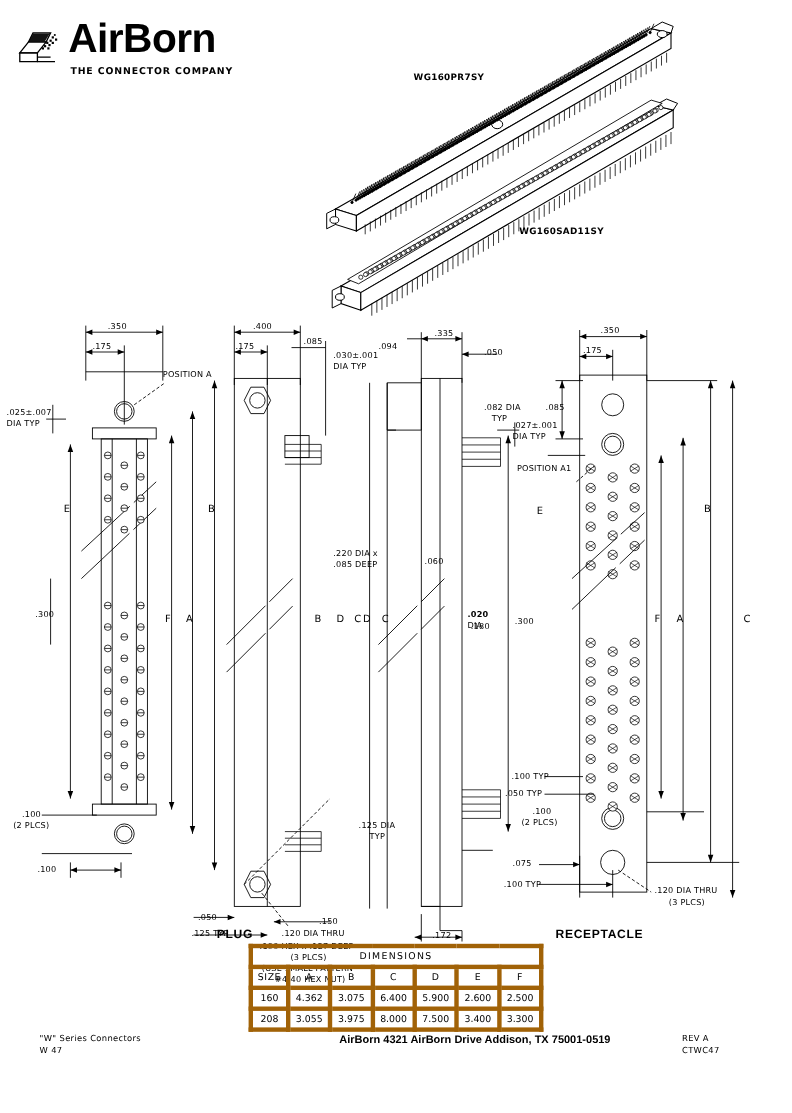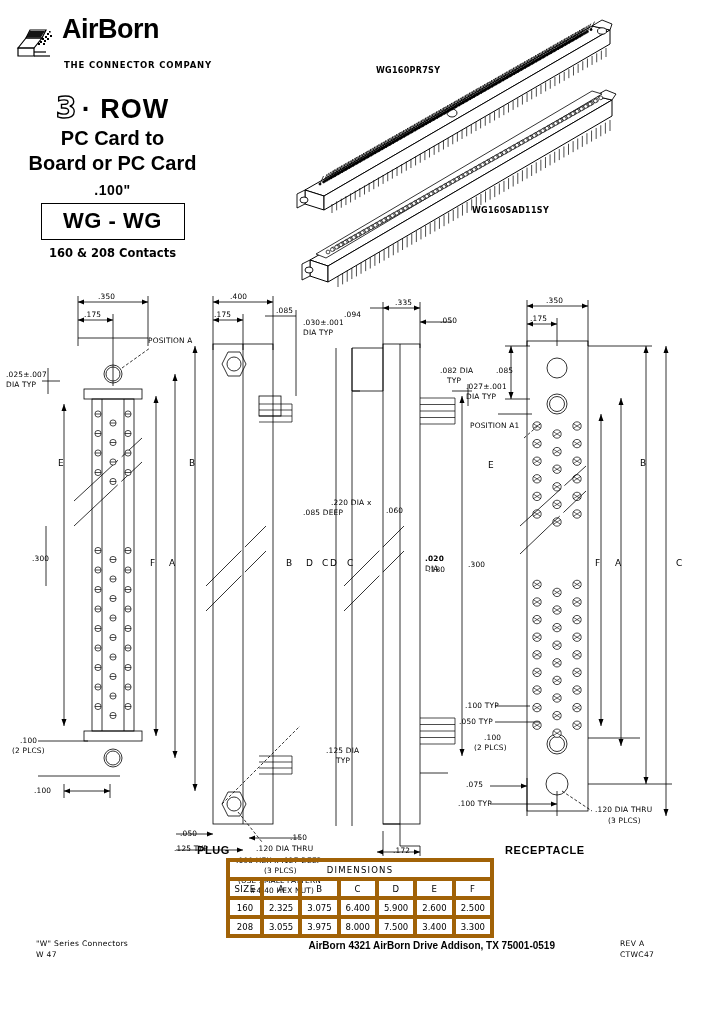--- a/index.html
+++ b/index.html
@@ -31,21 +31,21 @@
     height: 62px;
   }
   .logo-mark {
     position: absolute;
     left: 0; top: 4px;
     width: 44px; height: 40px;
   }
   .logo-text {
     position: absolute;
     left: 48px; top: -4px;
-    font-size: 27px;
+    font-size: 37px;
     font-weight: bold;
     letter-spacing: -0.5px;
     font-family: "Liberation Sans", sans-serif;
   }
   .logo-sub {
     position: absolute;
     left: 50px; top: 42px;
     font-size: 8.5px;
     font-weight: bold;
     letter-spacing: 0.8px;
@@ -228,30 +228,20 @@
             <rect x="29" y="21" width="2" height="2"></rect>
           <rect x="24" y="21" width="2" height="2"></rect>
             <rect x="35" y="9" width="1.6" height="1.6"></rect>
         </g>
       </svg>
     </div>
     <div class="logo-text">AirBorn</div>
     <div class="logo-sub">THE CONNECTOR COMPANY</div>
   </div>
 
-  <div class="title-block">
-    <div class="t-row1">
-      <span class="num">3</span><span>·</span>&nbsp;<span>ROW</span>
-    </div>
-    <div class="t-row2">PC Card to</div>
-    <div class="t-row3">Board or PC Card</div>
-    <div class="t-pitch">.100"</div>
-    <div class="t-partbox">WG - WG</div>
-    <div class="t-contacts">160 &amp; 208 Contacts</div>
-  </div>
 
   <div class="iso-wrap">
     <svg width="435" height="280" viewBox="0 0 435 280">
       <defs>
         <g id="pinrow">
           <line x1="0" y1="0" x2="3" y2="-7" stroke="#000" stroke-width="0.8"></line>
         </g>
       </defs>
 
       <g>
@@ -1497,21 +1487,21 @@
     <div class="dim" style="left:32px;  top:268px;">.300</div>
     <div class="dim" style="left:20px;  top:450px;">.100</div>
     <div class="dim" style="left:12px;  top:460px;">(2 PLCS)</div>
     <div class="dim" style="left:34px;  top:500px;">.100</div>
 
     <div class="dim" style="left:230px; top:6px;">.400</div>
     <div class="dim" style="left:214px; top:24px;">.175</div>
     <div class="dim" style="left:276px; top:20px;">.085</div>
     <div class="dim" style="left:303px; top:32px;">.030±.001</div>
     <div class="dim" style="left:303px; top:42px;">DIA TYP</div>
-    <div class="dim" style="left:303px; top:212px;margin-left:28px;">.220 DIA x</div>
+    <div class="dim" style="left:303px; top:212px;">.220 DIA x</div>
     <div class="dim" style="left:303px; top:222px;">.085 DEEP</div>
     <div class="dim lbl" style="left:286px; top:272px;">B</div>
     <div class="dim lbl" style="left:322px; top:272px;">C</div>
     <div class="dim lbl" style="left:306px; top:272px;">D</div>
     <div class="dim" style="left:290px; top:547px;">.150</div>
     <div class="dim" style="left:256px; top:558px;">.120 DIA THRU</div>
     <div class="dim" style="left:180px; top:543px;">.050</div>
     <div class="dim" style="left:174px; top:558px;">.125 TYP</div>
 
     <div class="dim" style="left:395px; top:12px;">.335</div>
@@ -1570,21 +1560,21 @@
         <th class="hdr">B</th>
         <th class="hdr">C</th>
         <th class="hdr">D</th>
         <th class="hdr">E</th>
         <th class="hdr">F</th>
       </tr>
     </thead>
     <tbody>
       <tr>
         <td>160</td>
-        <td>2.325</td>
+        <td>4.362</td>
         <td>3.075</td>
         <td>6.400</td>
         <td>5.900</td>
         <td>2.600</td>
         <td>2.500</td>
       </tr>
       <tr>
         <td>208</td>
         <td>3.055</td>
         <td>3.975</td>

